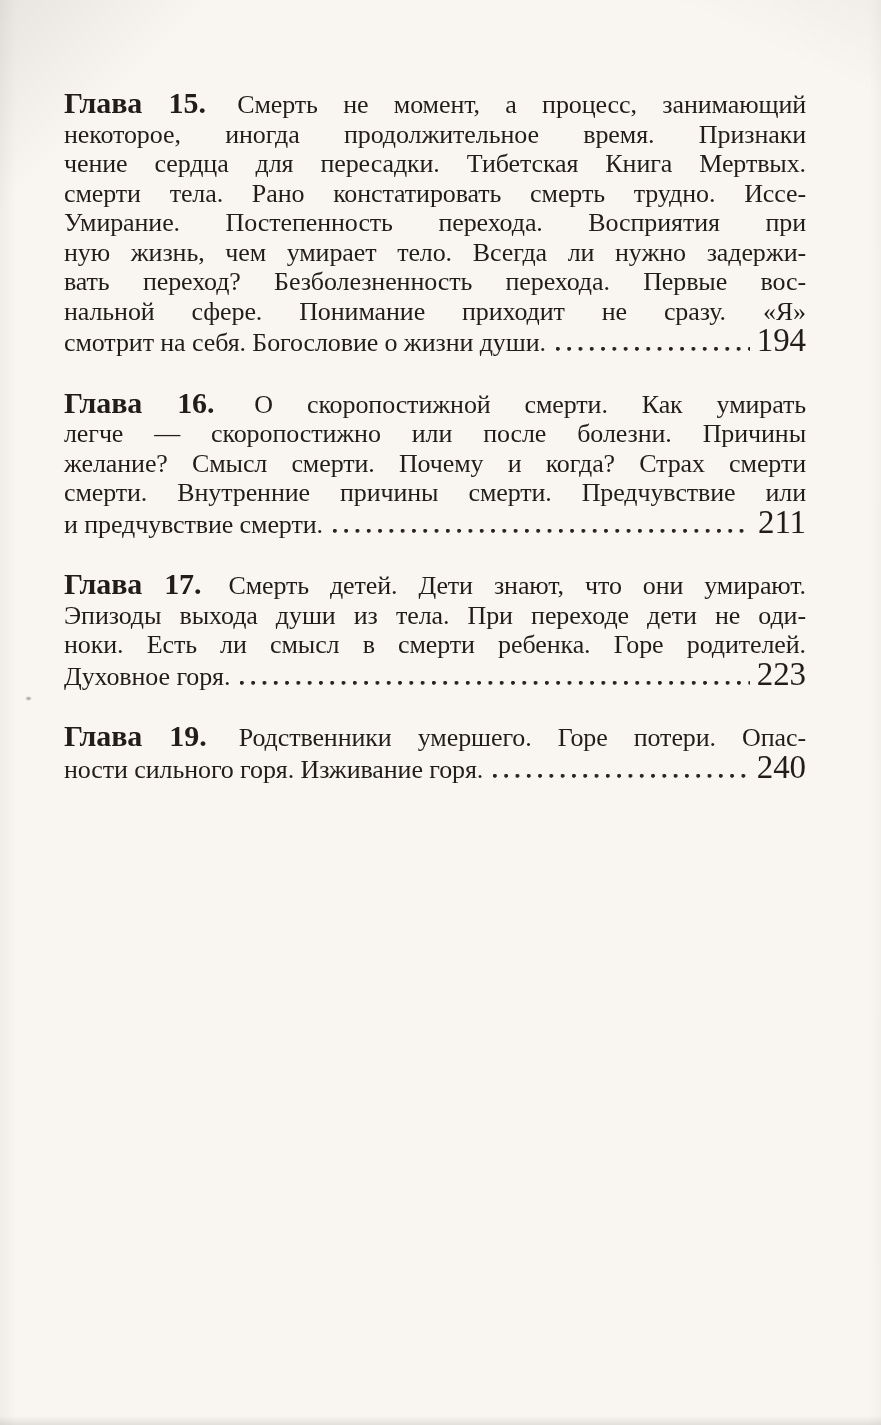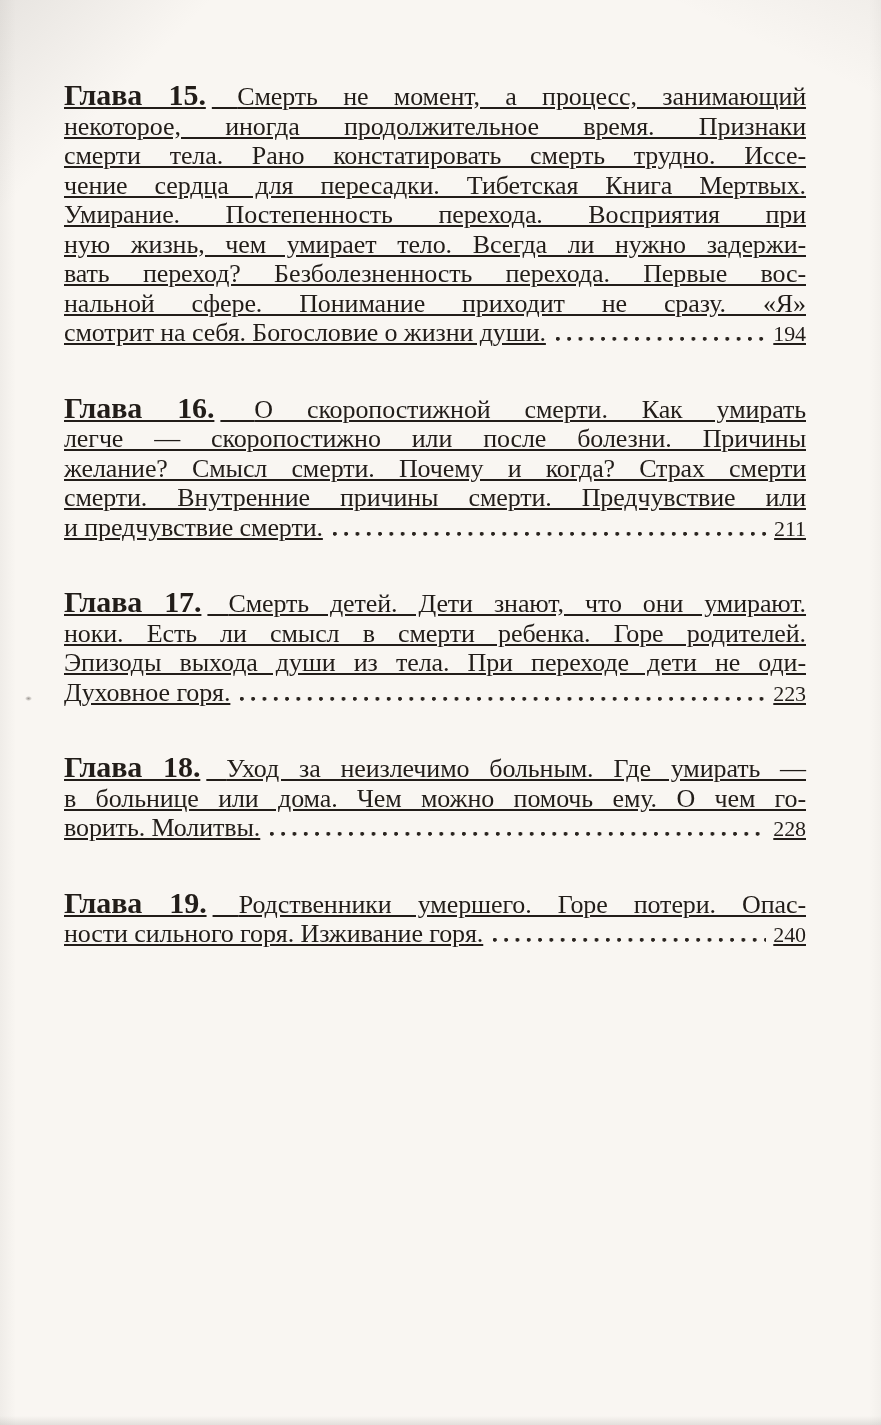--- a/index.html
+++ b/index.html
@@ -40,26 +40,25 @@
     top: 696px;
     width: 7px;
     height: 5px;
     border-radius: 50%;
     background: radial-gradient(ellipse at center, rgba(80,74,68,0.55), rgba(80,74,68,0) 72%);
   }
 
   .toc {
     position: absolute;
     left: 64px;
-    top: 80px;
+    top: 88px;
     width: 742px;
-    text-decoration: underline;
   }
 
-  .entry + .entry { margin-top: 44px; }
+  .entry + .entry { margin-top: 30px; }
 
   .line {
     font-size: 26px;
     line-height: 29.5px;
     letter-spacing: -0.1px;
     text-align: justify;
     text-align-last: justify;
   }
 
   .chlabel {
@@ -84,38 +83,38 @@
     height: 4px;
     margin: 0 7px 0 10px;
     background-image: radial-gradient(circle at 1.8px 1.8px, #2a241f 1.6px, rgba(0,0,0,0) 2.3px);
     background-size: 11.3px 4px;
     background-repeat: repeat-x;
     background-position: left bottom;
   }
 
   .pagenum {
     flex: 0 0 auto;
-    font-size: 22px;
+    font-size: 33px;
     white-space: nowrap;
   }
 </style>
 </head>
 <body>
 
 <div class="page">
   <span class="scan-dot"></span>
   <main class="toc" id="toc">
   <section class="entry">
     <div class="line first">
       <span class="chlabel">Глава 15.</span>
       <span class="ftext">Смерть не момент, а процесс, занимающий</span>
     </div>
     <div class="line">некоторое, иногда продолжительное время. Признаки</div>
+        <div class="line">чение сердца для пересадки. Тибетская Книга Мертвых.</div>
         <div class="line">смерти тела. Рано констатировать смерть трудно. Иссе-</div>
-        <div class="line">чение сердца для пересадки. Тибетская Книга Мертвых.</div>
         <div class="line">Умирание. Постепенность перехода. Восприятия при</div>
         <div class="line">ную жизнь, чем умирает тело. Всегда ли нужно задержи-</div>
         <div class="line">вать переход? Безболезненность перехода. Первые вос-</div>
         <div class="line">нальной сфере. Понимание приходит не сразу. «Я»</div>
         <div class="line last">
       <span class="ltext">смотрит на себя. Богословие о жизни души.</span>
       <span class="leader"></span>
       <span class="pagenum">194</span>
     </div>
   </section>
@@ -133,41 +132,29 @@
       <span class="leader"></span>
       <span class="pagenum">211</span>
     </div>
   </section>
 
   <section class="entry">
     <div class="line first">
       <span class="chlabel">Глава 17.</span>
       <span class="ftext">Смерть детей. Дети знают, что они умирают.</span>
     </div>
-    <div class="line">ноки. Есть ли смысл в смерти ребенка. Горе родителей.</div>
-        <div class="line">Эпизоды выхода души из тела. При переходе дети не оди-</div>
+    <div class="line">Эпизоды выхода души из тела. При переходе дети не оди-</div>
+        <div class="line">ноки. Есть ли смысл в смерти ребенка. Горе родителей.</div>
         <div class="line last">
       <span class="ltext">Духовное горя.</span>
       <span class="leader"></span>
       <span class="pagenum">223</span>
     </div>
   </section>
 
-  <section class="entry">
-    <div class="line first">
-      <span class="chlabel">Глава 18.</span>
-      <span class="ftext">Уход за неизлечимо больным. Где умирать —</span>
-    </div>
-    <div class="line">в больнице или дома. Чем можно помочь ему. О чем го-</div>
-        <div class="line last">
-      <span class="ltext">ворить. Молитвы.</span>
-      <span class="leader"></span>
-      <span class="pagenum">228</span>
-    </div>
-  </section>
 
   <section class="entry">
     <div class="line first">
       <span class="chlabel">Глава 19.</span>
       <span class="ftext">Родственники умершего. Горе потери. Опас-</span>
     </div>
     <div class="line last">
       <span class="ltext">ности сильного горя. Изживание горя.</span>
       <span class="leader"></span>
       <span class="pagenum">240</span>

